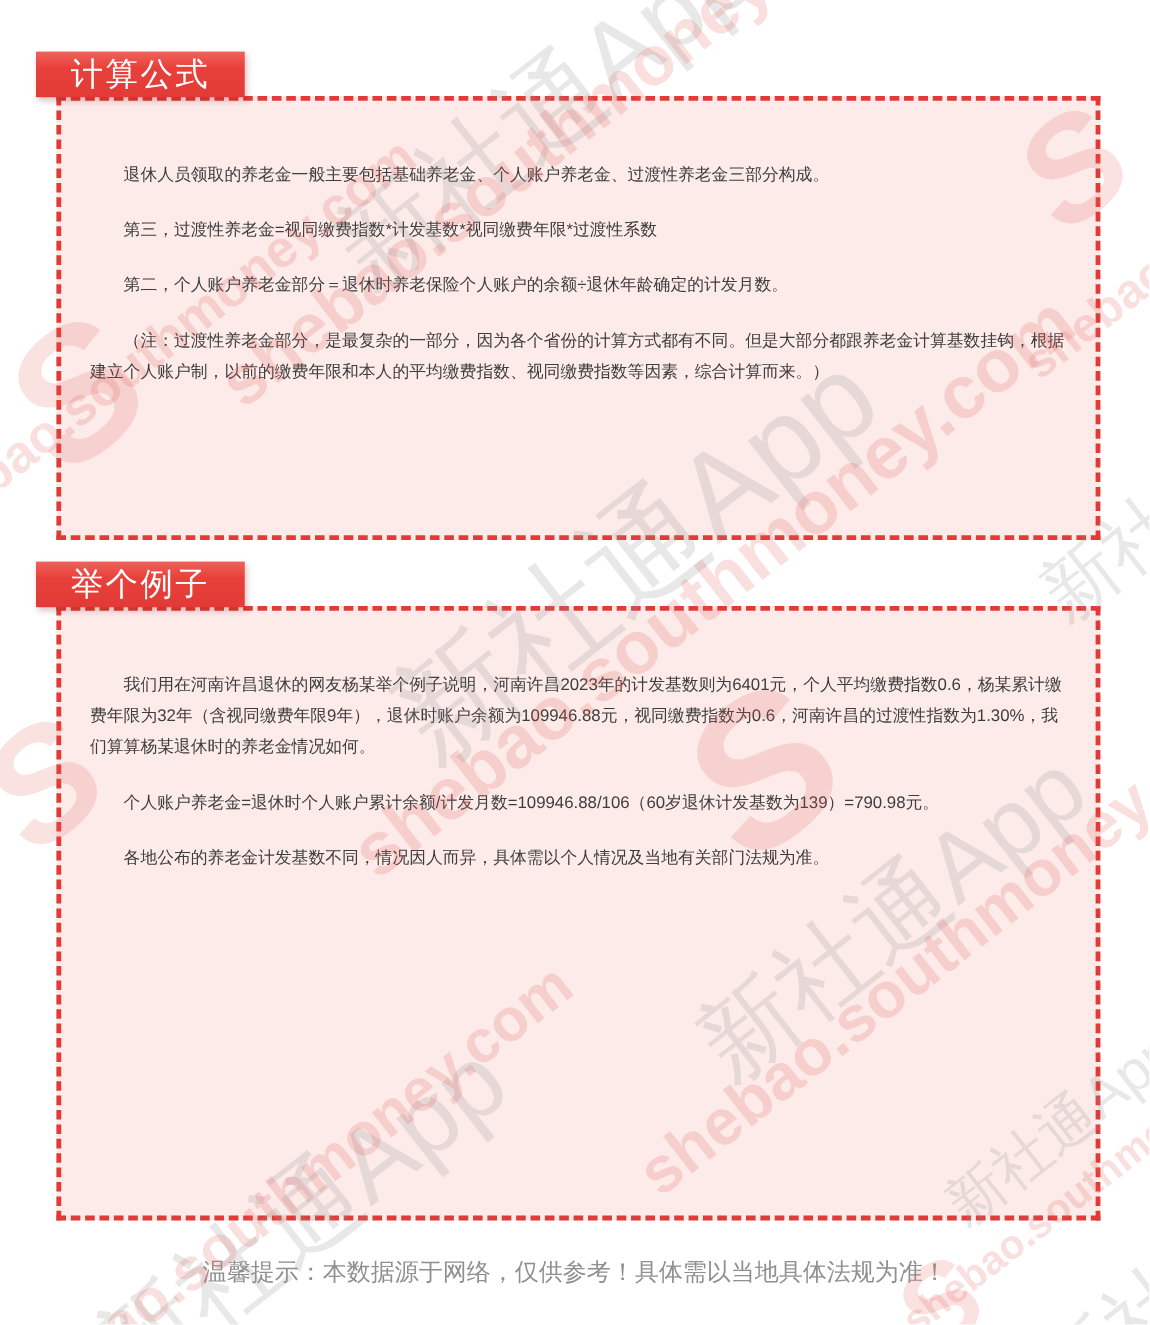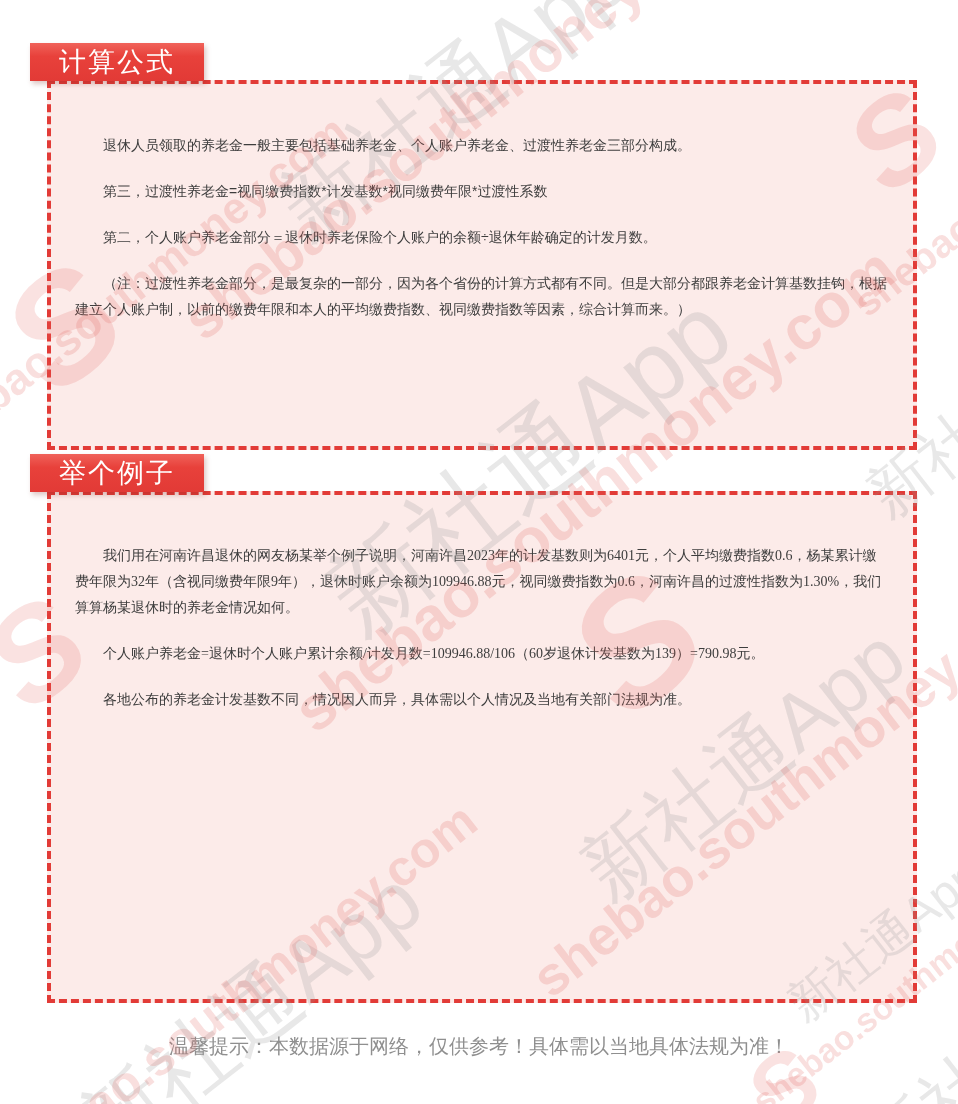--- a/index.html
+++ b/index.html
@@ -8,21 +8,21 @@
     width:958px;height:1104px;
     margin:0 auto;
     background:#ffffff;
     overflow:hidden;
     font-family:"Liberation Sans","DejaVu Sans",sans-serif;
     color:#3d3d3d;
   }
   
   .block{position:relative;margin-left:47px;margin-right:41px;}
   .block-formula{margin-top:80px;}
-  .block-example{margin-top:41px;font-family:Liberation Serif, serif;}
+  .block-example{margin-top:55px;}
   .panel{
     position:relative;
     border:4px dashed #e23b37;
     background:#fcebe9;
     padding:48px 24px 18px 24px;
     box-sizing:border-box;
     min-height:370px;
   }
   .panel-example{min-height:512px;}
   .badge{

